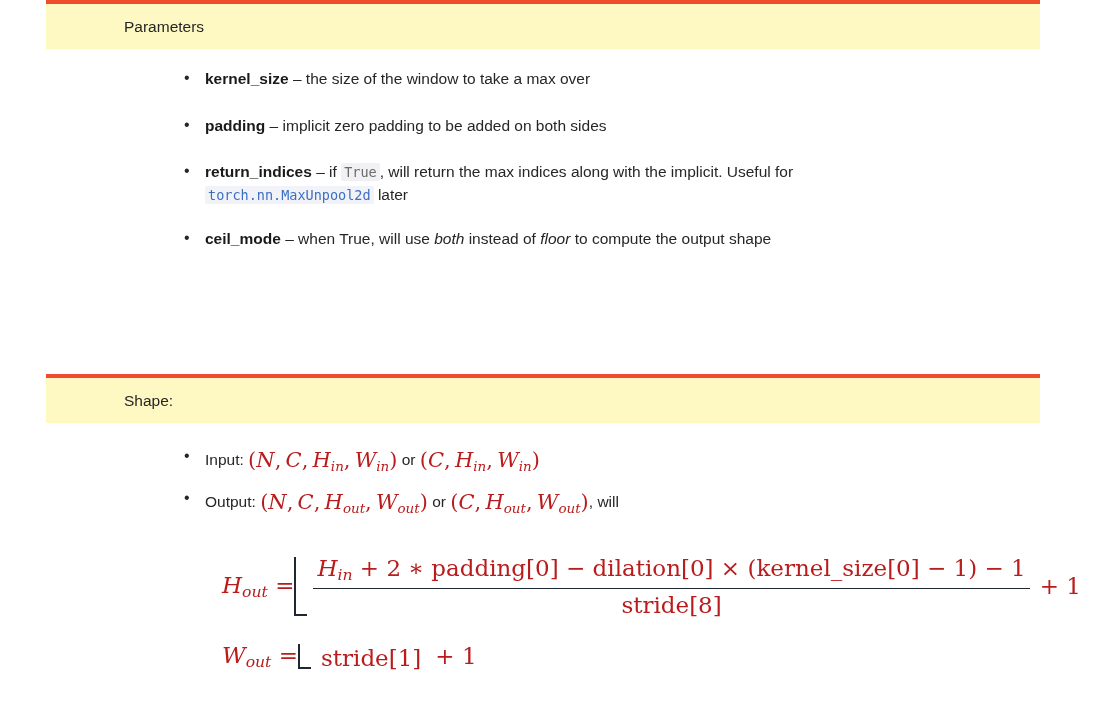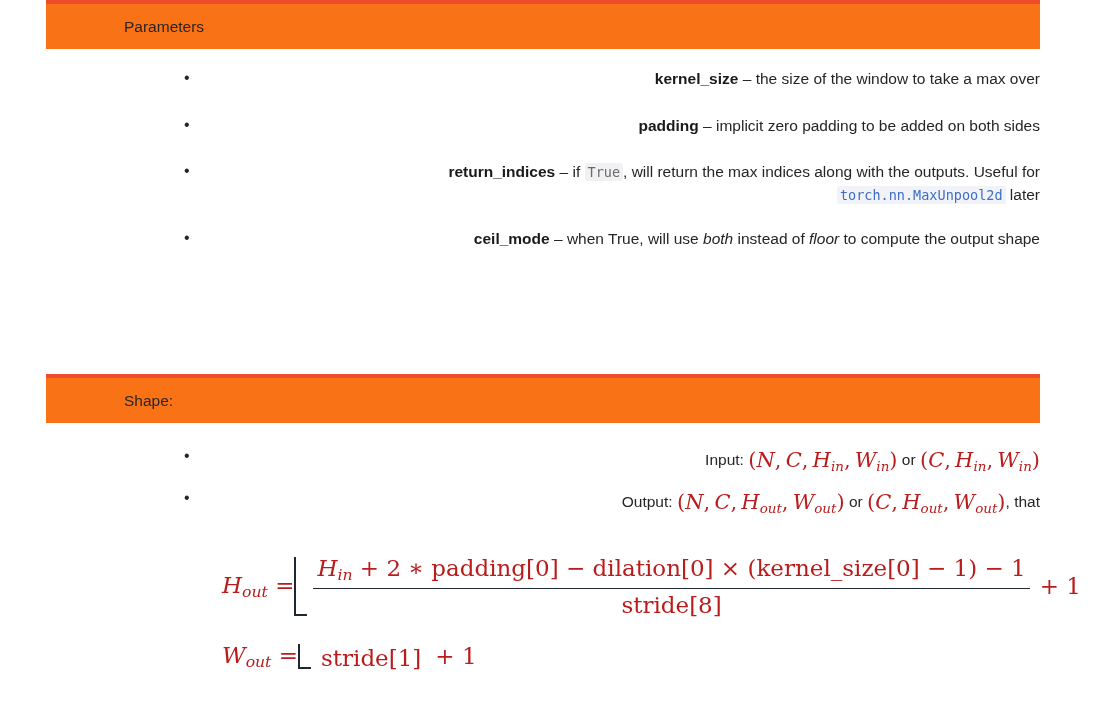--- a/index.html
+++ b/index.html
@@ -21,33 +21,32 @@
     height: 721px;
   }
 
   
   .panel {
     position: absolute;
     left: 46px;
     width: 994px;
   }
   .panel-header {
-    background: #f97316;
+    background: #fef9c3;
     border-top: 4px solid #ee4c2c;
     padding: 13px 0 13px 78px;
     font-size: 15.5px;
     color: #262626;
     line-height: 1.25;
     font-weight: 400;
     box-sizing: border-box;
   }
   .panel-body {
     background: #ffffff;
     padding: 18px 0 14px 0;
-    text-align: right;
   }
 
   
   ul.doc-list {
     list-style: none;
     margin: 0;
     padding: 0;
   }
   ul.doc-list > li {
     position: relative;
@@ -188,21 +187,21 @@
           <strong class="param">padding</strong>
           <span class="dash">–</span>
           <span>implicit zero padding to be added on both sides</span>
         </li>
 
 
         <li style="margin-bottom:21px;">
           <strong class="param">return_indices</strong>
           <span class="dash">–</span>
           <span>if</span>
-          <code class="inline">True</code><span>, will return the max indices along with the outputs. Useful for</span>
+          <code class="inline">True</code><span>, will return the max indices along with the implicit. Useful for</span>
           <br>
           <a class="codelink" href="#">torch.nn.MaxUnpool2d</a>
           <span>later</span>
         </li>
 
         <li>
           <strong class="param">ceil_mode</strong>
           <span class="dash">–</span>
           <span>when True, will use</span>
           <em class="ital">both</em>
@@ -227,21 +226,21 @@
           <span>Input:</span>
           <span class="math inline-math">(<span class="mi">N</span>, <span class="mi">C</span>, <span class="mi">H</span><span class="sub">in</span>, <span class="mi">W</span><span class="sub">in</span>)</span>
           <span>or</span>
           <span class="math inline-math">(<span class="mi">C</span>, <span class="mi">H</span><span class="sub">in</span>, <span class="mi">W</span><span class="sub">in</span>)</span>
         </li>
 
         <li>
           <span>Output:</span>
           <span class="math inline-math">(<span class="mi">N</span>, <span class="mi">C</span>, <span class="mi">H</span><span class="sub">out</span>, <span class="mi">W</span><span class="sub">out</span>)</span>
           <span>or</span>
-          <span class="math inline-math">(<span class="mi">C</span>, <span class="mi">H</span><span class="sub">out</span>, <span class="mi">W</span><span class="sub">out</span>)</span><span>, that</span>
+          <span class="math inline-math">(<span class="mi">C</span>, <span class="mi">H</span><span class="sub">out</span>, <span class="mi">W</span><span class="sub">out</span>)</span><span>, will</span>
         </li>
 
       </ul>
 
       <div class="spacer-gap"></div>
 
       <div class="display-math math">
         <span class="dm-lhs"><span class="mi">H</span><span class="sub">out</span>&nbsp;<span class="mo">=</span></span>
         <div class="bracket-group">
           <div class="floor-l"></div>

